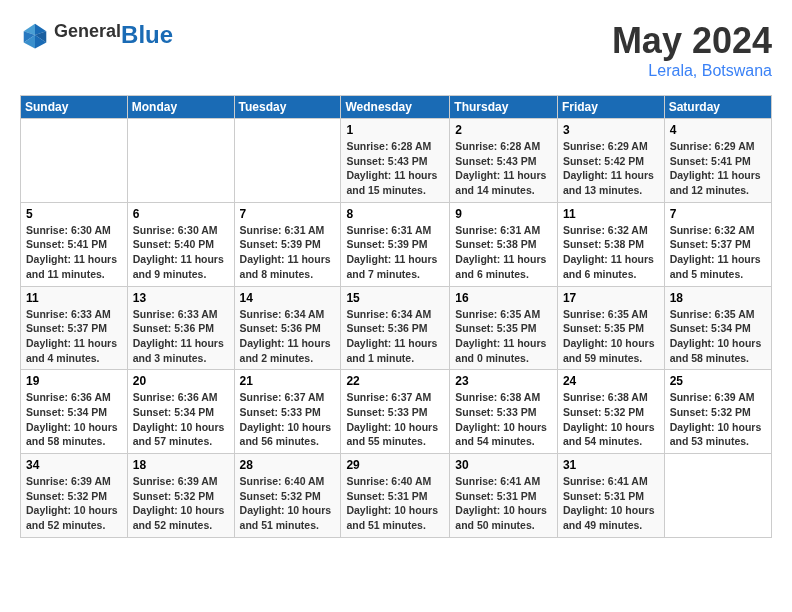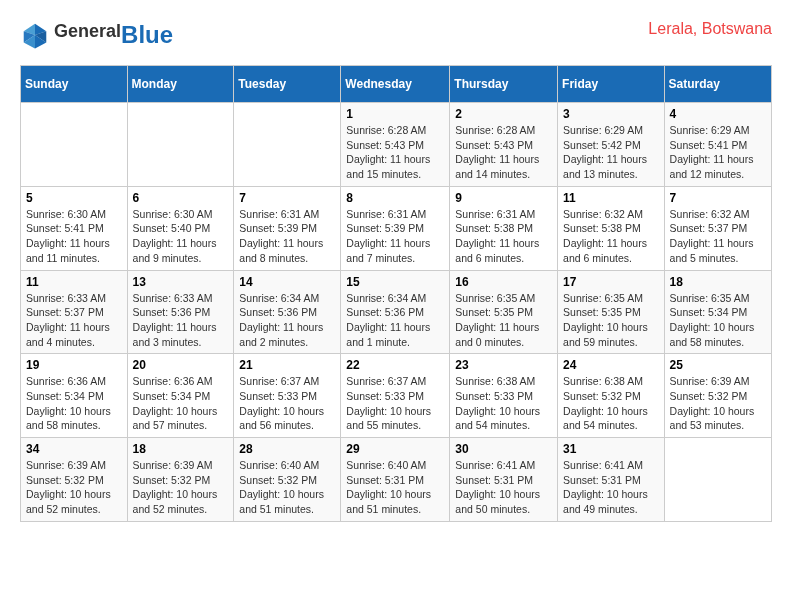--- a/index.html
+++ b/index.html
@@ -42,33 +42,33 @@
     .title-block {
       text-align: right;
     }
     .title-month {
       font-size: 36px;
       font-weight: bold;
       color: #333;
     }
     .title-location {
       font-size: 16px;
-      color: #ef4444;
+      color: #3b82f6;
     }
     .calendar {
       width: 100%;
       border-collapse: collapse;
       font-size: 11px;
     }
     .calendar thead tr {
       background-color: #1a6bb5;
       color: #fff;
     }
     .calendar thead th {
-      padding: 11px 4px;
+      padding: 4px 4px;
       text-align: left;
       font-size: 12px;
       font-weight: bold;
       border: 1px solid #ccc;
     }
     .calendar tbody tr {
       vertical-align: top;
     }
     .calendar tbody td {
       border: 1px solid #ccc;
@@ -82,20 +82,21 @@
     }
     .day-number {
       font-weight: bold;
       font-size: 12px;
       margin-bottom: 2px;
     }
     .day-info {
       color: #333;
       line-height: 1.4;
       font-size: 10.5px;
+      font-weight: bold;
     }
     .empty-cell {
       background: #fff !important;
     }
   </style>
 </head>
 <body>
 
 <div class="header">
   <div class="logo">
@@ -107,20 +108,21 @@
       <polygon points="35,15 20,20 35,30" fill="#1a5fa0"></polygon>
       <polygon points="5,30 20,20 20,38" fill="#3a8fcc"></polygon>
       <polygon points="35,30 20,38 20,20" fill="#1a6bb5"></polygon>
     </svg>
     <div class="logo-text">
       <span class="logo-general">General</span>
       <span class="logo-blue">Blue</span>
     </div>
   </div>
   <div class="title-block">
+    <div class="title-month">May 2024</div>
     <div class="title-location">Lerala, Botswana</div>
   </div>
 </div>
 
 <table class="calendar">
   <thead>
     <tr>
     <th>Sunday</th>
         <th>Monday</th>
         <th>Tuesday</th>

